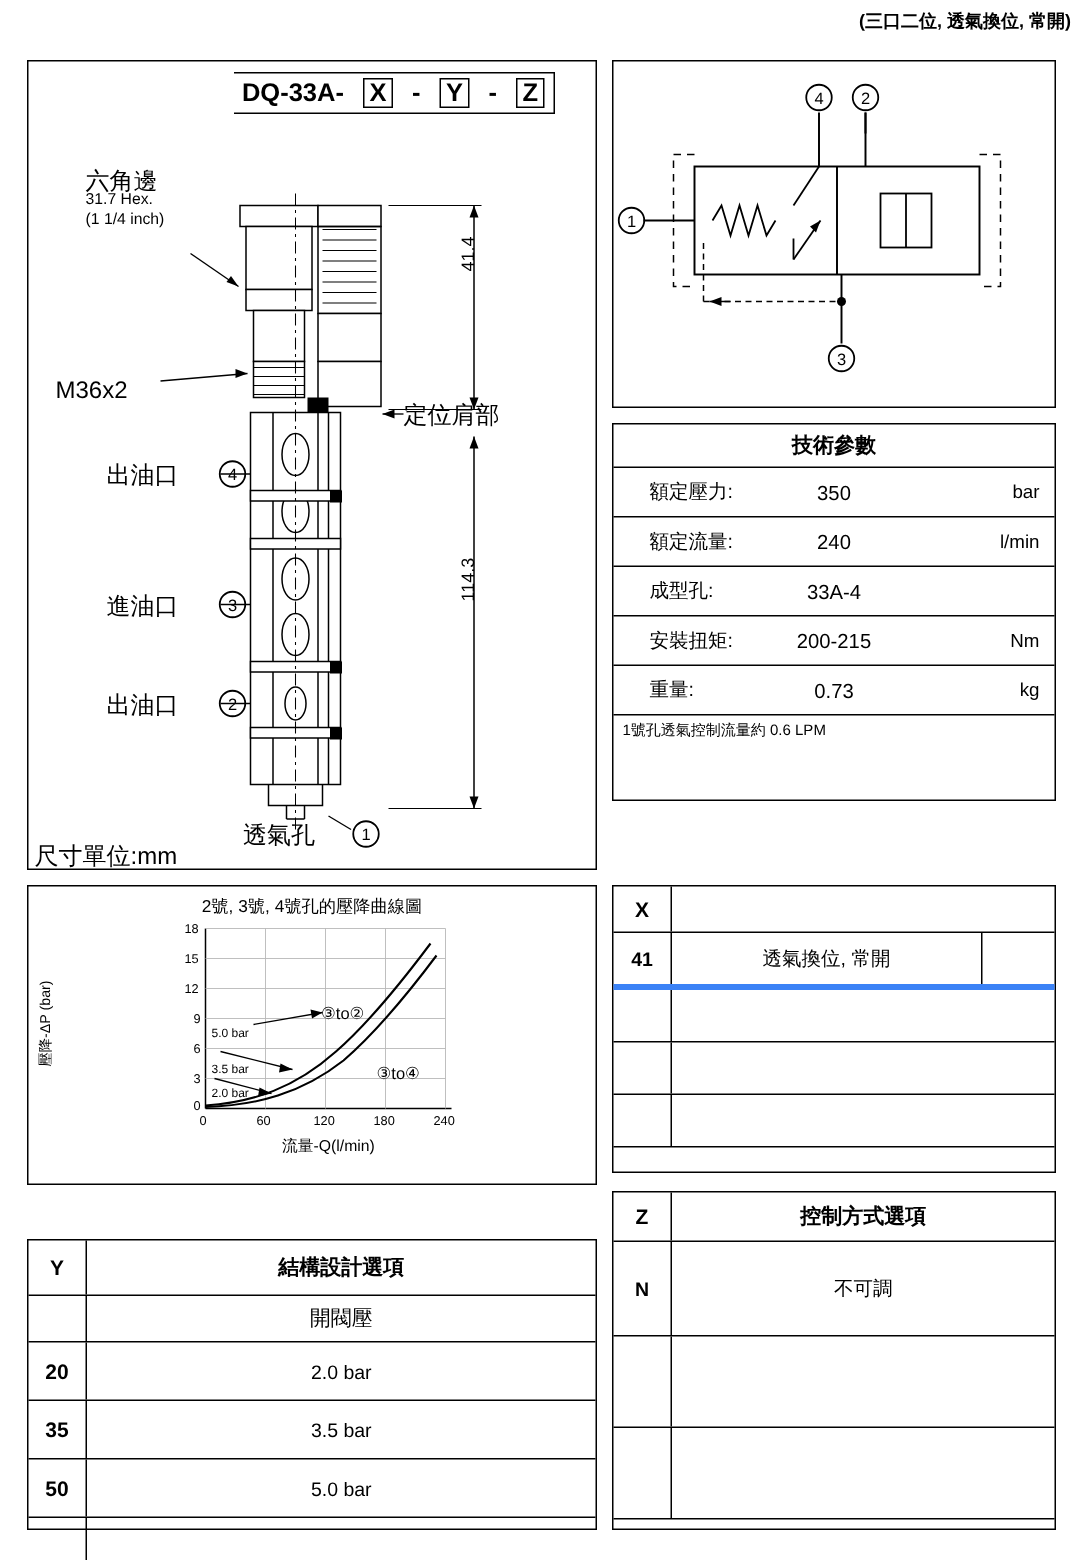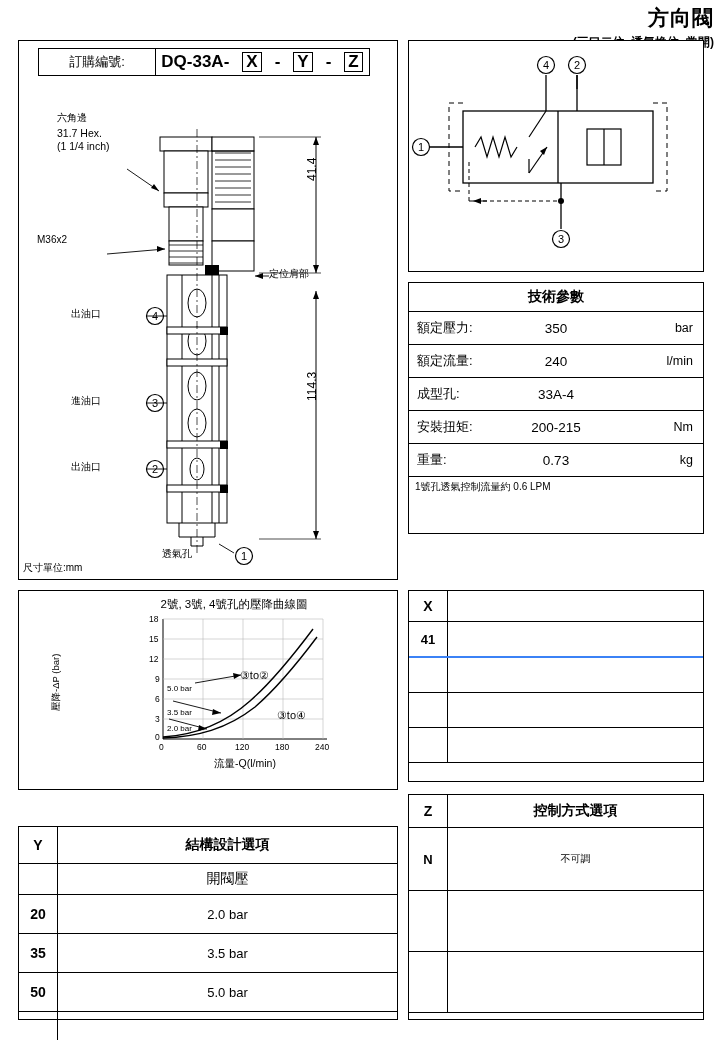--- a/index.html
+++ b/index.html
@@ -24,68 +24,68 @@
      box-sizing:border-box;display:flex;align-items:center;justify-content:center;font-size:13px;}
   .order .code{position:absolute;left:118px;top:0;width:214px;height:28px;border:1px solid #000;
      border-left:none;box-sizing:border-box;display:flex;align-items:center;justify-content:center;
      font-size:17px;font-weight:bold;letter-spacing:0px;gap:12px;}
   .order .code span{display:inline-block;}
   .order .code .bx{border:1px solid #000;padding:0 3px;margin:0 1px;line-height:18px;}
 
   
   #drawPanel{left:18px;top:40px;width:380px;height:540px;}
   .dimTxt{position:absolute;font-size:12px;}
-  .lblTxt{position:absolute;font-size:10px;}
+  .lblTxt{position:absolute;font-size:16px;}
   .smTxt{position:absolute;font-size:10.5px;}
 
   
   #schemPanel{left:408px;top:40px;width:296px;height:232px;}
 
   
   #techPanel{left:408px;top:282px;width:296px;height:252px;}
   #techPanel .hd{height:28px;border-bottom:1px solid #000;display:flex;align-items:center;
      justify-content:center;font-size:14px;font-weight:bold;}
   .trow{height:32px;border-bottom:1px solid #000;position:relative;display:flex;align-items:center;}
-  .trow .k{position:absolute;left:8px;font-size:13px;}
+  .trow .k{position:absolute;left:24px;font-size:13px;}
   .trow .v{position:absolute;left:0;width:100%;text-align:center;font-size:13.5px;}
   .trow .u{position:absolute;right:10px;font-size:12.5px;}
   .tnote{font-size:10px;padding:3px 6px 0 6px;}
 
   
-  #chartPanel{left:18px;top:590px;width:380px;height:200px;padding-left:26px;}
+  #chartPanel{left:18px;top:590px;width:380px;height:200px;}
   .ctitle{position:absolute;width:100%;text-align:center;top:6px;font-size:11.5px;}
 
   
   #xPanel{left:408px;top:590px;width:296px;height:192px;}
   #xPanel .hrow{height:30px;border-bottom:1px solid #000;display:flex;}
   #xPanel .hrow .c1{width:38px;border-right:1px solid #000;display:flex;align-items:center;
      justify-content:center;font-size:14px;font-weight:bold;}
   #xPanel .hrow .c2{flex:1;display:flex;align-items:center;justify-content:center;
      font-size:14px;font-weight:bold;}
-  #xPanel .drow{height:34px;border-bottom:2px solid #3b82f6;display:flex;}
+  #xPanel .drow{height:34px;border-bottom:4px solid #3b82f6;display:flex;}
   #xPanel .drow .c1{width:38px;border-right:1px solid #000;display:flex;align-items:center;
      justify-content:center;font-size:13px;font-weight:bold;}
   #xPanel .drow .c2{width:206px;border-right:1px solid #000;display:flex;align-items:center;
      justify-content:center;font-size:13px;}
   #xPanel .drow .c3{flex:1;}
   #xPanel .erow{height:34px;border-bottom:1px solid #000;display:flex;}
   #xPanel .erow .c1{width:38px;border-right:1px solid #000;}
   #xPanel .erow .c2{flex:1;}
 
   
   #zPanel{left:408px;top:794px;width:296px;height:226px;}
   #zPanel .hrow{height:32px;border-bottom:1px solid #000;display:flex;}
   #zPanel .hrow .c1{width:38px;border-right:1px solid #000;display:flex;align-items:center;
      justify-content:center;font-size:14px;font-weight:bold;}
   #zPanel .hrow .c2{flex:1;display:flex;align-items:center;justify-content:center;
      font-size:14px;font-weight:bold;}
   #zPanel .drow{height:62px;border-bottom:1px solid #000;display:flex;}
   #zPanel .drow .c1{width:38px;border-right:1px solid #000;display:flex;align-items:center;
      justify-content:center;font-size:13px;font-weight:bold;}
-  #zPanel .drow .c2{flex:1;display:flex;align-items:center;justify-content:center;font-size:10px;}
+  #zPanel .drow .c2{flex:1;display:flex;align-items:center;justify-content:center;font-size:13px;}
   #zPanel .erow{height:60px;border-bottom:1px solid #000;display:flex;}
   #zPanel .erow .c1{width:38px;border-right:1px solid #000;}
   #zPanel .erow .c2{flex:1;}
 
   
   #yPanel{left:18px;top:826px;width:380px;height:194px;}
   #yPanel .r{display:flex;border-bottom:1px solid #000;}
   #yPanel .c1{width:38px;border-right:1px solid #000;display:flex;align-items:center;
      justify-content:center;font-size:14px;font-weight:bold;}
   #yPanel .c2{flex:1;display:flex;align-items:center;justify-content:center;font-size:14px;}
@@ -95,21 +95,20 @@
   #yPanel .dr .c2{font-size:13px;}
   #yPanel .last{height:28px;border-bottom:none;}
   .bold{font-weight:bold;}
 </style>
 </head>
 <body>
 
 <div class="page">
 
   <div class="hdr">
-    <div class="t1">方向閥</div>
     <div class="t2">(三口二位, 透氣換位, 常開)</div>
   </div>
 
   <div class="box" id="drawPanel">
     <svg width="378" height="538" viewBox="0 0 378 538">
       <g stroke="#000" fill="none" stroke-width="1">
 
         <rect x="141" y="96" width="52" height="14" fill="#fff"></rect>
         <rect x="145" y="110" width="44" height="42" fill="#fff"></rect>
 
@@ -204,33 +203,32 @@
         <circle cx="136" cy="428" r="8.5" fill="none" stroke="#000" stroke-width="1.2"></circle>
         <text x="136" y="432">2</text>
         <circle cx="225" cy="515" r="8.5" fill="none" stroke="#000" stroke-width="1.2"></circle>
         <text x="225" y="519">1</text>
       </g>
     </svg>
 
     <div class="lblTxt" style="left:38px;top:70px;">六角邊</div>
     <div class="smTxt" style="left:38px;top:86px;">31.7 Hex.</div>
     <div class="smTxt" style="left:38px;top:99px;">(1 1/4 inch)</div>
-    <div class="lblTxt" style="left:18px;top:193px;">M36x2</div>
+    <div class="lblTxt" style="left:18px;top:211px;">M36x2</div>
     <div class="lblTxt" style="left:52px;top:266px;">出油口</div>
     <div class="lblTxt" style="left:52px;top:353px;">進油口</div>
     <div class="lblTxt" style="left:52px;top:419px;">出油口</div>
     <div class="lblTxt" style="left:143px;top:506px;">透氣孔</div>
     <div class="dimTxt" style="left:286px;top:140px;transform:rotate(-90deg);transform-origin:left top;">41.4</div>
     <div class="dimTxt" style="left:286px;top:360px;transform:rotate(-90deg);transform-origin:left top;">114.3</div>
     <div class="lblTxt" style="left:250px;top:226px;">定位肩部</div>
     <div class="lblTxt" style="left:4px;top:520px;">尺寸單位:mm</div>
   </div>
 
   <div class="order">
-    <div class="lbl">訂購編號:</div>
     <div class="code">
       <span>DQ-33A-</span>
       <span class="bx">X</span>
       <span>-</span>
       <span class="bx">Y</span>
       <span>-</span>
       <span class="bx">Z</span>
     </div>
   </div>
 
@@ -387,20 +385,21 @@
       <text x="200" y="176" text-anchor="middle" font-size="10.5" font-family="Liberation Sans, sans-serif" fill="#000">流量-Q(l/min)</text>
     </svg>
   </div>
 
   <div class="box" id="xPanel">
     <div class="hrow">
       <div class="c1">X</div>
     </div>
     <div class="drow">
       <div class="c1">41</div>
+      <div class="c2">透氣換位, 常開</div>
       <div class="c3"></div>
     </div>
     <div class="erow">
         <div class="c1"></div>
         <div class="c2"></div>
       </div>
     <div class="erow">
         <div class="c1"></div>
         <div class="c2"></div>
       </div>

